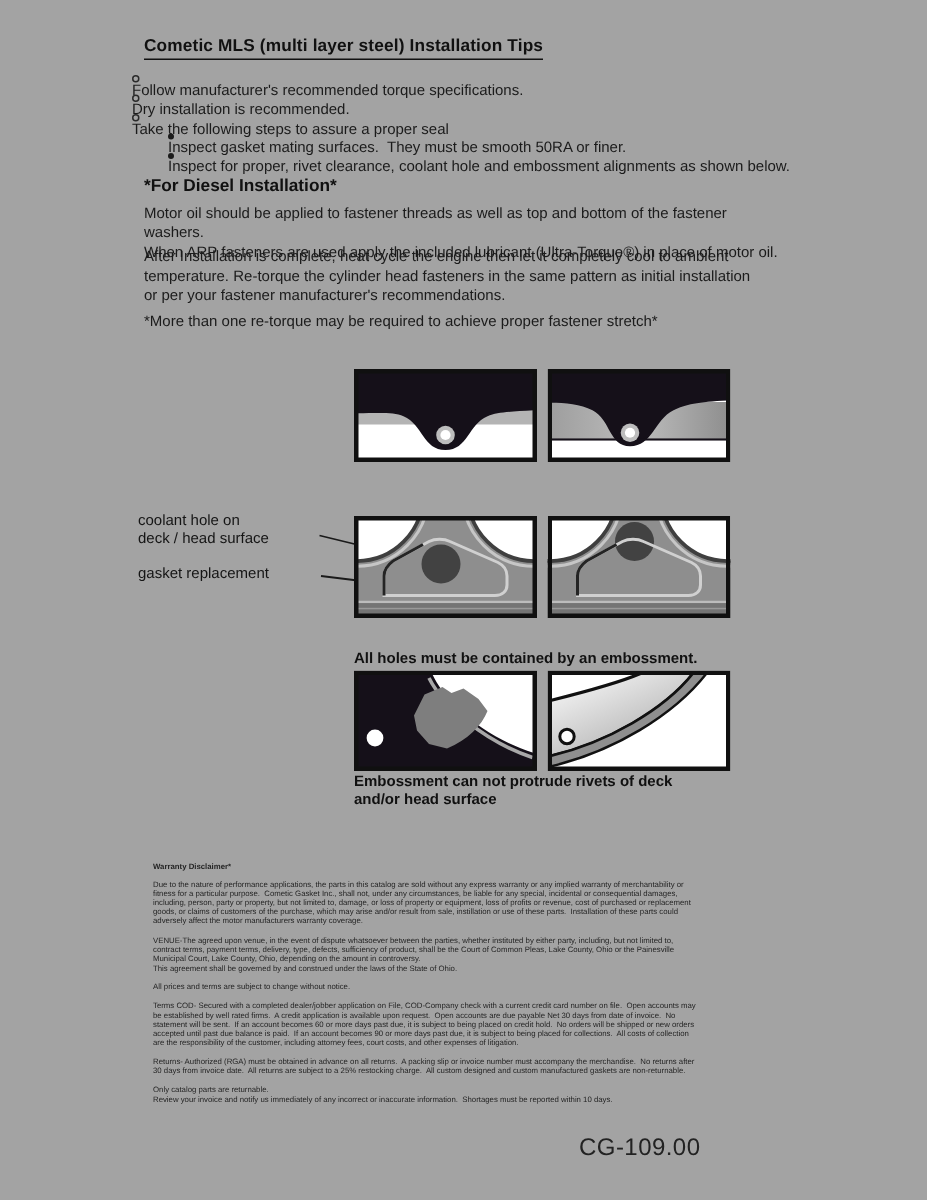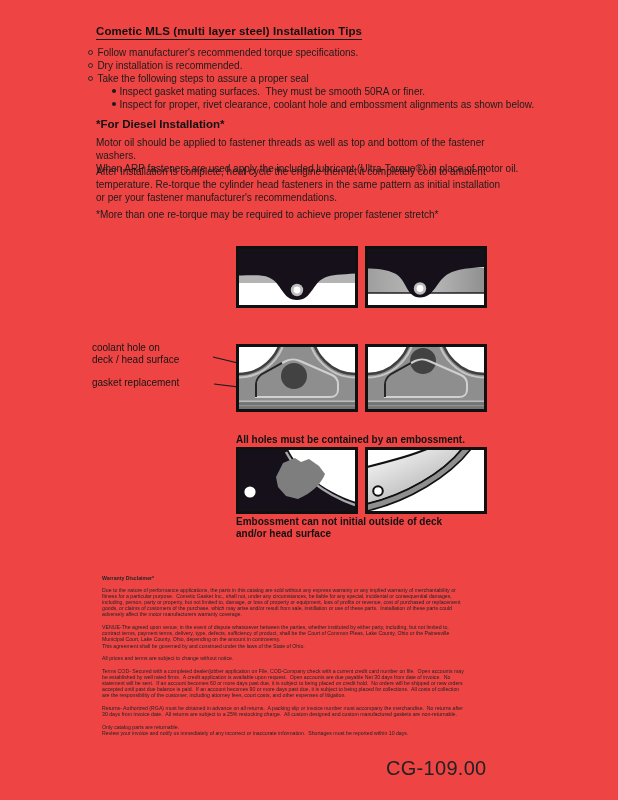--- a/index.html
+++ b/index.html
@@ -1,43 +1,43 @@
 <!DOCTYPE html>
 <html><head>
 <meta charset="utf-8">
 <style>
   html,body{margin:0;padding:0;background:#e8e8e8;}
-  .page{position:relative;width:618px;height:800px;background:#ef4444;margin:0 auto;
+  .page{position:relative;width:618px;height:800px;background:#a3a3a3;margin:0 auto;
         font-family:"Liberation Sans","DejaVu Sans",sans-serif;color:#1b1b1b;overflow:hidden;}
   .abs{position:absolute;}
   
   .title{left:96px;top:25px;font-size:11.5px;font-weight:bold;color:#111;
          border-bottom:1.5px solid #111;padding-bottom:1.5px;letter-spacing:.1px;}
   
-  .bullet{position:absolute;left:88px;width:490px;font-size:10px;line-height:12px;display:flex;align-items:flex-start;white-space:pre-wrap;}
+  .bullet{position:absolute;left:88px;width:490px;font-size:10px;line-height:12px;display:flex;align-items:flex-start;white-space:pre-wrap;flex-direction:column;}
   .bullet.sub{left:112px;}
   .m1{width:3.4px;height:3.4px;border:1px solid #2a2a2a;border-radius:50%;margin:3.1px 4px 0 0;flex:none;}
   .m2{width:4px;height:4px;background:#1b1b1b;border-radius:50%;margin:3.2px 3.5px 0 0;flex:none;}
   
   .h2{left:96px;top:118px;font-size:11.5px;font-weight:bold;color:#111;}
   .para{position:absolute;left:96px;width:430px;font-size:10px;line-height:13px;white-space:pre-wrap;}
   
   .dlabel{position:absolute;width:122px;text-align:center;font-size:13px;letter-spacing:.5px;color:#1c1c1c;margin-top:16px;}
   .panel{position:absolute;width:122px;}
   .panel svg{display:block;width:100%;height:100%;}
   .caption{position:absolute;left:236px;font-size:10px;font-weight:bold;color:#111;line-height:12px;white-space:pre-wrap;}
   .annot{position:absolute;left:92px;width:120px;text-align:left;font-size:10px;line-height:11.5px;color:#151515;white-space:pre-wrap;}
   .annlines{position:absolute;left:205px;top:348px;width:120px;height:50px;}
   
   .legal{position:absolute;left:102px;top:575px;width:830px;transform:scale(.5);transform-origin:top left;
          font-size:10.4px;line-height:12.3px;color:#242424;}
   .legal .lh{font-weight:bold;margin:0 0 12px 0;}
   .legal p{margin:0 0 13px 0;white-space:pre-wrap;}
   
-  .pagenum{left:386px;top:757px;font-size:20px;color:#222;letter-spacing:.3px;}
+  .pagenum{left:386px;top:757px;font-size:16px;color:#222;letter-spacing:.3px;}
 </style>
 </head>
 <body>
 
 <div class="page">
 
   <div class="abs title">Cometic MLS (multi layer steel) Installation Tips</div>
 
   <div class="bullet" style="top:47px">
     <span class="m1"></span>
@@ -166,21 +166,21 @@
             <stop offset="1" stop-color="#a9a9a9"></stop>
         </linearGradient>
       </defs>
       <rect width="122" height="67" fill="#ffffff"></rect>
       <path d="M62,2 L97,2 C78,26 40,48 2,57 L2,20 C26,14 48,8 62,2 Z" fill="url(#gw3)" stroke="#111111" stroke-width="2"></path>
       <path d="M97,2 L106,2 C84,30 44,54 2,64 L2,57 C40,48 78,26 97,2 Z" fill="#8f8f8f" stroke="#111111" stroke-width="1.6"></path>
       <circle cx="13" cy="44" r="4.8" fill="#ffffff" stroke="#111111" stroke-width="2"></circle>
       <rect x="1.5" y="1.5" width="119" height="64" fill="none" stroke="#101010" stroke-width="3"></rect>
     </svg>
   </div>
-  <div class="caption" style="top:516px;width:250px">Embossment can not initial outside of deck
+  <div class="caption" style="top:516px;width:250px">Embossment can not protrude rivets of deck
 and/or head surface</div>
 
   <div class="legal">
     <div class="lh">Warranty Disclaimer*</div>
     <p>Due to the nature of performance applications, the parts in this catalog are sold without any express warranty or any implied warranty of merchantability or
 fitness for a particular purpose.  Cometic Gasket Inc., shall not, under any circumstances, be liable for any special, incidental or consequential damages,
 including, person, party or property, but not limited to, damage, or loss of property or equipment, loss of profits or revenue, cost of purchased or replacement
 goods, or claims of customers of the purchase, which may arise and/or result from sale, instillation or use of these parts.  Installation of these parts could
 adversely affect the motor manufacturers warranty coverage.</p>
     <p>VENUE-The agreed upon venue, in the event of dispute whatsoever between the parties, whether instituted by either party, including, but not limited to,

